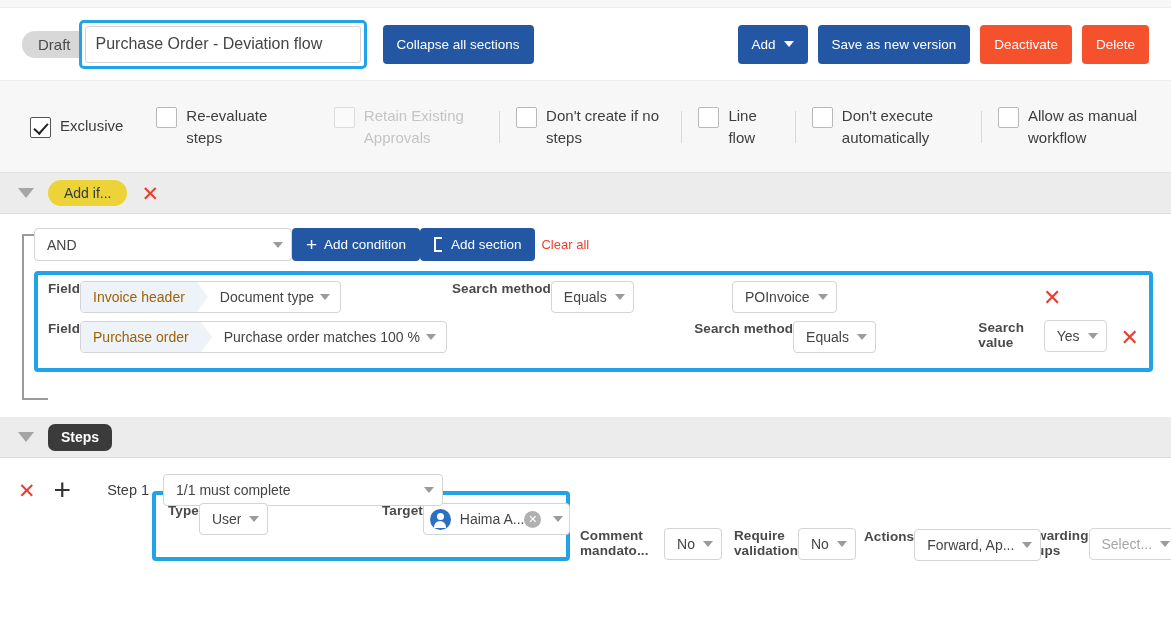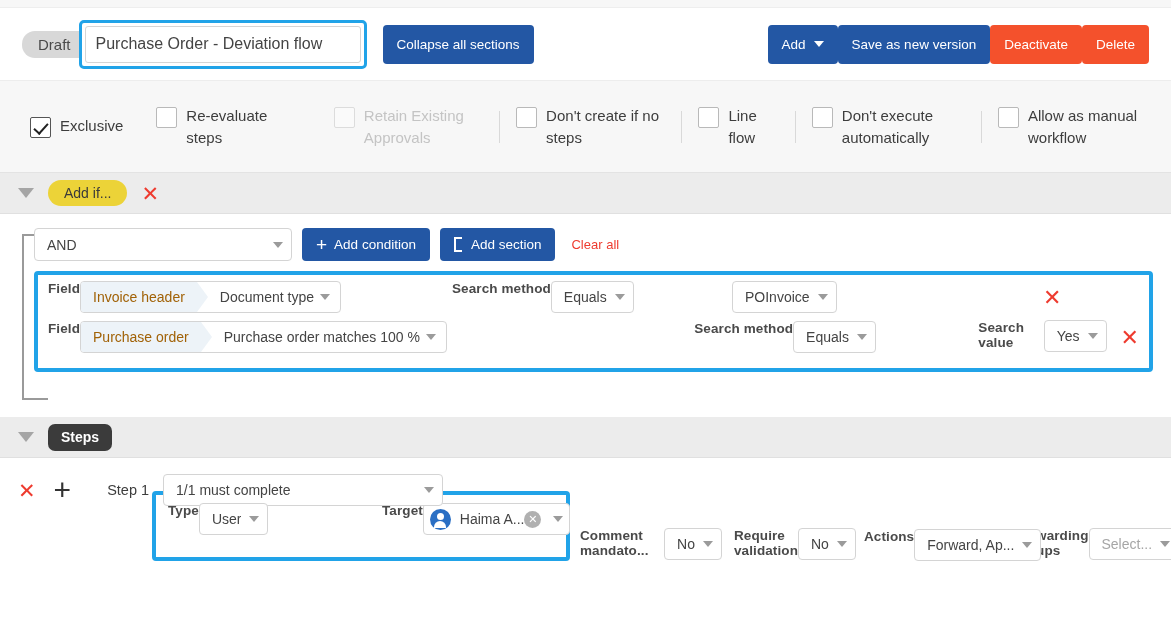--- a/index.html
+++ b/index.html
@@ -59,21 +59,21 @@
     cursor:pointer;
     height:39px;
     padding:0 14px;
     display:inline-flex; align-items:center; justify-content:center;
     white-space:nowrap;
   }
   .btn-blue { background:#2357a4; color:#fff; }
   .btn-red  { background:#f4512c; color:#fff; }
   .btn-collapse { margin-left:16px; }
   .header-right {
-    margin-left:auto; display:flex; align-items:center; 
+    margin-left:auto; display:flex; align-items:center; gap:10px;
   }
   .caret-dn {
     display:inline-block; width:0;height:0;
     border-left:5px solid transparent;
     border-right:5px solid transparent;
     border-top:6px solid currentColor;
     margin-left:8px;
   }
 
   
@@ -172,21 +172,20 @@
     left:22px; top:6px;
     width:26px; height:166px;
     border-left:2px solid #9a9a9a;
     border-top:2px solid #9a9a9a;
     border-bottom:2px solid #9a9a9a;
     pointer-events:none;
   }
 
   .cond-toolbar {
     display:flex; align-items:center;
-    gap:10px;
     margin-left:12px;
     margin-bottom:10px;
   }
   .select {
     border:1px solid #d4d4d4;
     border-radius:4px;
     height:32px;
     background:#fff;
     display:flex; align-items:center;
     padding:0 8px 0 12px;

